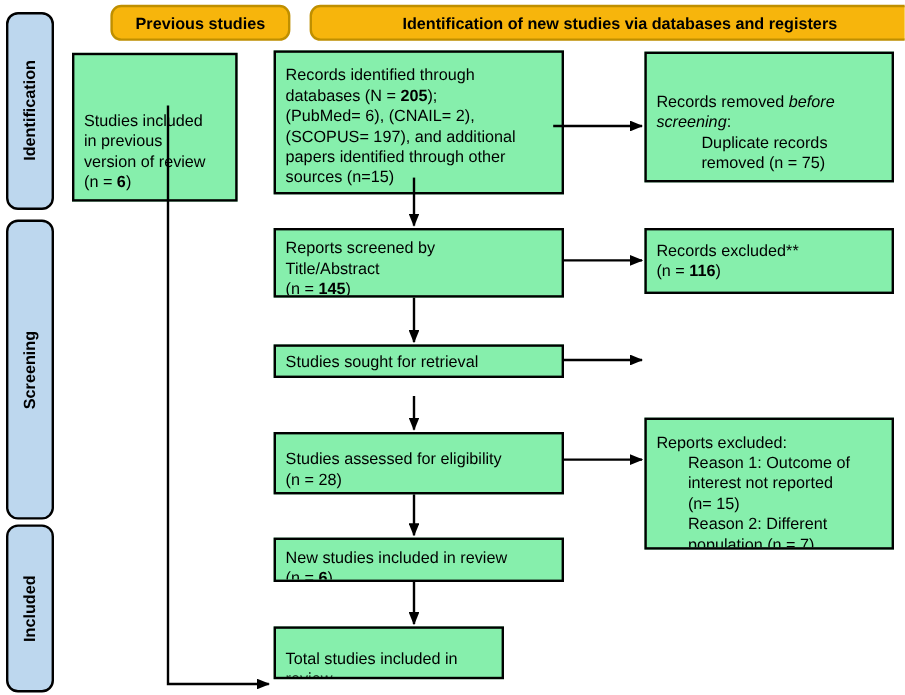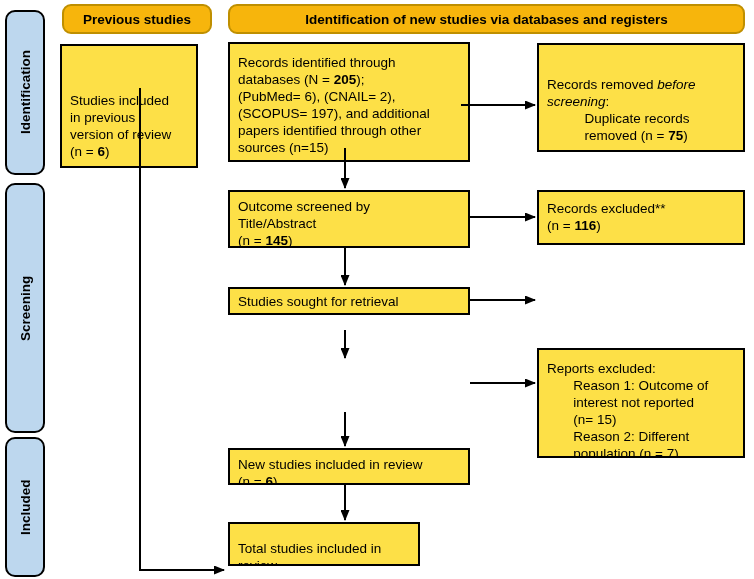--- a/index.html
+++ b/index.html
@@ -7,41 +7,42 @@
     position:relative;
     width:754px;height:579px;
     background:#ffffff;
     font-family:"Liberation Sans", sans-serif;
     overflow:hidden;
   }
   .box{
     position:absolute;
     box-sizing:border-box;
     border:2px solid #000000;
-    background:#fde047;
+    background:#86efac;
     font-size:13.5px;
     line-height:17px;
     color:#000000;
     white-space:pre-wrap;
     overflow:hidden;
     padding:6px 8px;
     z-index:2;
   }
   .pill{
     position:absolute;
     box-sizing:border-box;
     border:2px solid #BF8F00;
     border-radius:9px;
     background:#F7B50C;
     font-size:13.5px;
     font-weight:bold;
     color:#000000;
     display:flex;align-items:center;justify-content:center;
     text-align:center;
     z-index:2;
+    margin-left:30px;
   }
   .side{
     position:absolute;
     box-sizing:border-box;
     border:2px solid #000000;
     border-radius:10px;
     background:#BDD7EE;
     font-size:13.5px;
     font-weight:bold;
     color:#000000;
@@ -83,38 +84,40 @@
 version of review
 (n = </span><span style="font-weight: bold;">6</span><span>)</span></div>
 
   <div class="box" style="left:228px;top:42px;width:242px;height:120px;padding-top:10px;"><span>Records identified through
 databases (N = </span><span style="font-weight: bold;">205</span><span>);
 (PubMed= 6), (CNAIL= 2),
 (SCOPUS= 197), and additional
 papers identified through other
 sources (n=15)</span></div>
 
-  <div class="box" style="left:228px;top:190px;width:242px;height:58px;padding-top:6px;"><span>Outcome screened by
+  <div class="box" style="left:228px;top:190px;width:242px;height:58px;padding-top:6px;"><span>Reports screened by
 Title/Abstract
 (n = </span><span style="font-weight: bold;">145</span><span>)</span></div>
 
   <div class="box" style="left:228px;top:287px;width:242px;height:28px;padding-top:4px;"><span>Studies sought for retrieval
 (n = </span><span style="font-weight: bold;">29</span><span>)</span></div>
 
+  <div class="box" style="left:228px;top:360px;width:242px;height:52px;padding-top:12px;"><span>Studies assessed for eligibility
+(n = 28)</span></div>
 
   <div class="box" style="left:228px;top:448px;width:242px;height:37px;padding-top:6px;"><span>New studies included in review
 (n = </span><span style="font-weight: bold;">6</span><span>)</span></div>
 
   <div class="box" style="left:228px;top:522px;width:192px;height:44px;padding-top:16px;"><span>Total studies included in review
 (n = </span><span style="font-weight: bold;">12</span><span>)</span></div>
 
   <div class="box" style="left:537px;top:43px;width:208px;height:109px;padding-top:31px;"><span>Records removed </span><span style="font-style: italic;">before
 screening</span><span>:
           Duplicate records
-          removed (n = </span><span style="font-weight: bold;">75</span><span>)</span></div>
+          removed (n = </span><span style="font-weight: normal;">75</span><span>)</span></div>
 
   <div class="box" style="left:537px;top:190px;width:208px;height:55px;padding-top:8px;"><span>Records excluded**
 (n = </span><span style="font-weight: bold;">116</span><span>)</span></div>
 
 
   <div class="box" style="left:537px;top:348px;width:208px;height:110px;padding-top:10px;"><span>Reports excluded:
        Reason 1: Outcome of
        interest not reported
        (n= 15)
        Reason 2: Different

